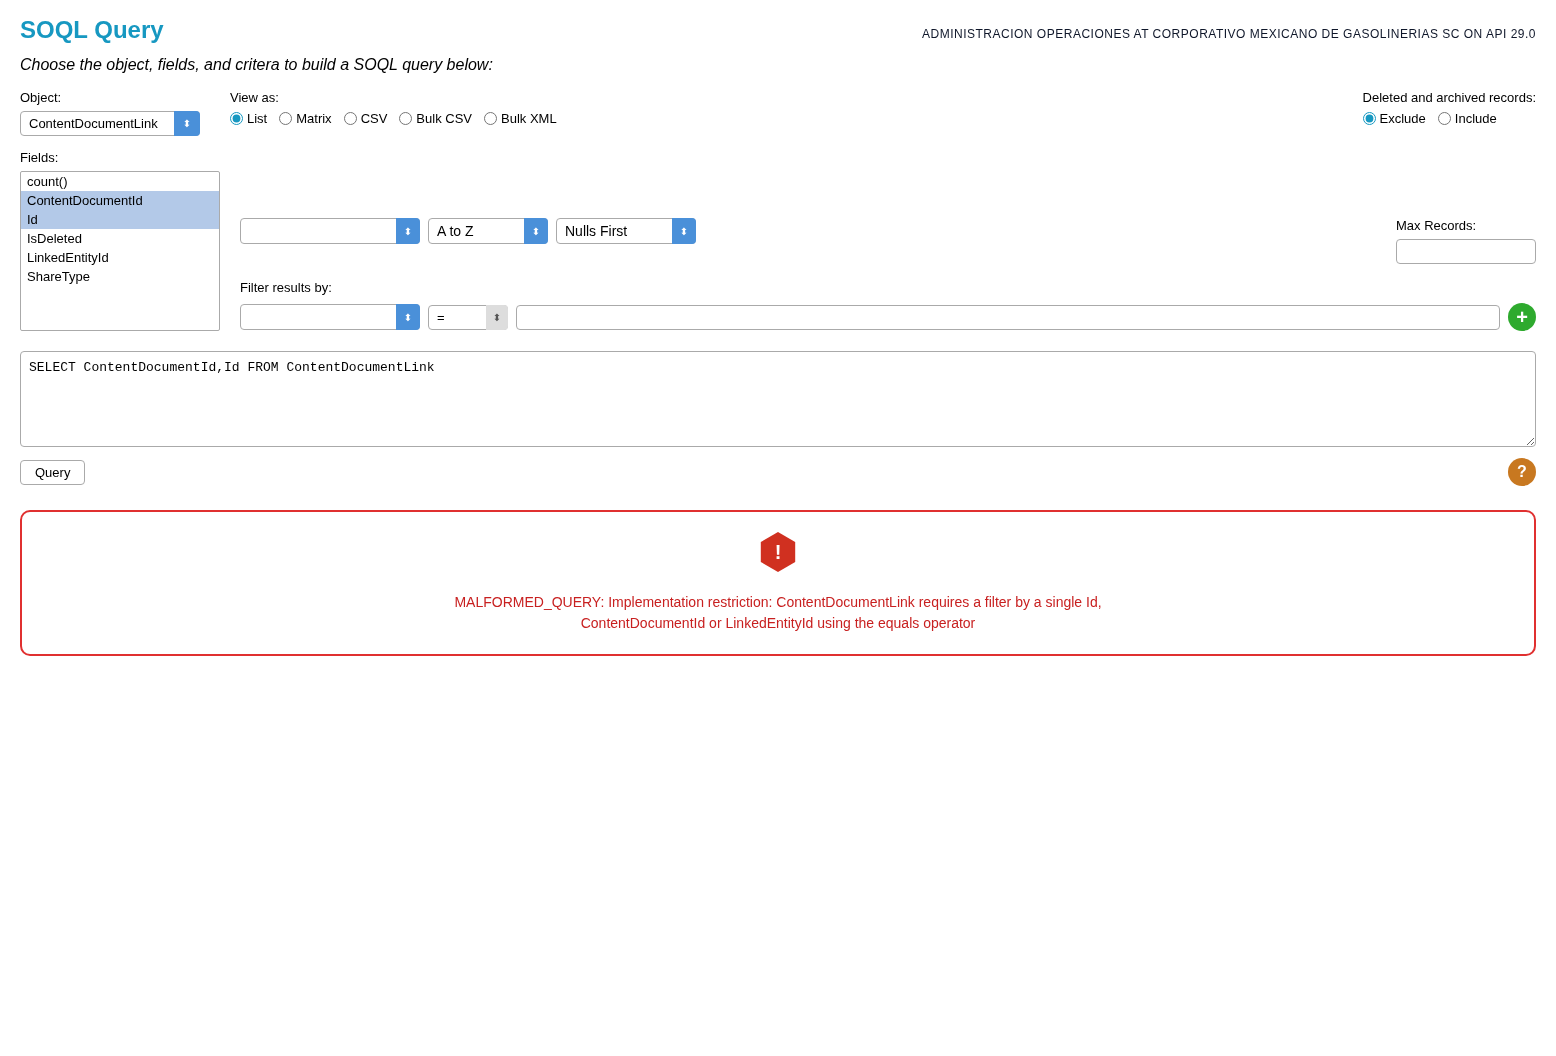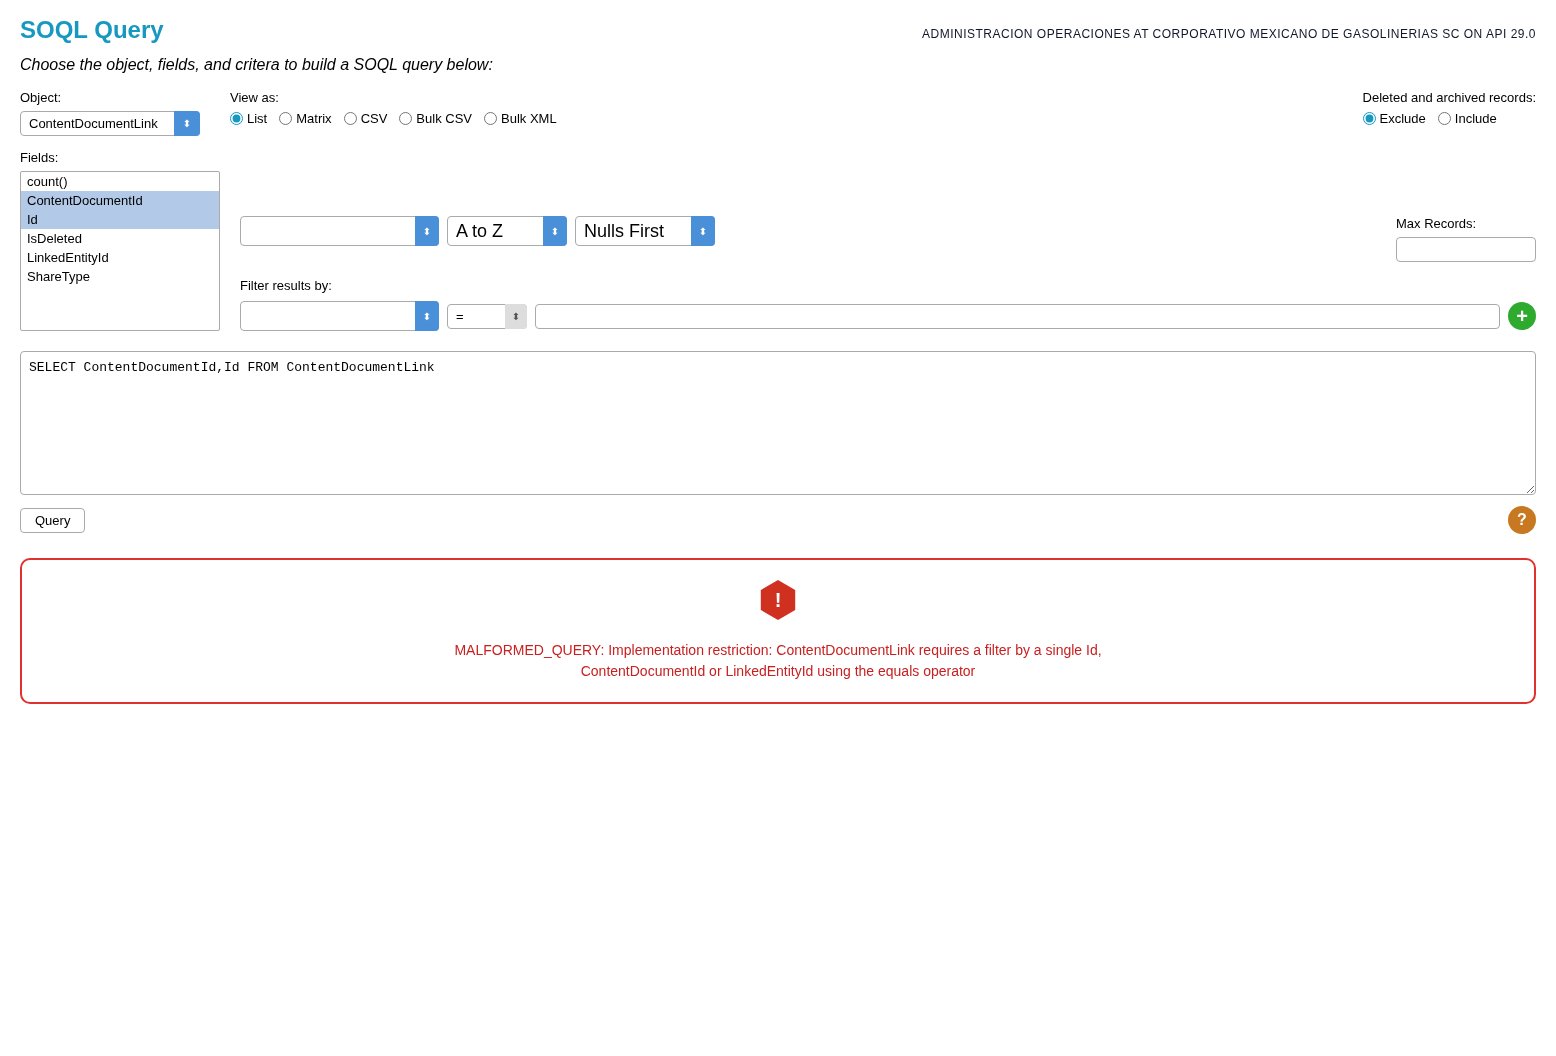--- a/index.html
+++ b/index.html
@@ -145,21 +145,21 @@
       position: relative;
       display: inline-block;
     }
     .small-select {
       appearance: none;
       -webkit-appearance: none;
       background: #fff;
       border: 1px solid #aaa;
       border-radius: 4px;
       padding: 4px 28px 4px 8px;
-      font-size: 18px;
+      font-size: 14px;
       cursor: pointer;
       min-width: 120px;
     }
     .small-select-arrow {
       position: absolute;
       right: 0;
       top: 0;
       bottom: 0;
       width: 24px;
       background: #4a90d9;
@@ -220,21 +220,21 @@
     .soql-section {
       margin-top: 20px;
     }
     .soql-label {
       font-size: 14px;
       font-style: italic;
       margin-bottom: 6px;
     }
     .soql-textarea {
       width: 100%;
-      height: 144px;
+      height: 96px;
       border: 1px solid #aaa;
       border-radius: 4px;
       padding: 8px;
       font-family: 'Courier New', monospace;
       font-size: 13px;
       resize: vertical;
     }
     .query-bar {
       display: flex;
       align-items: center;

